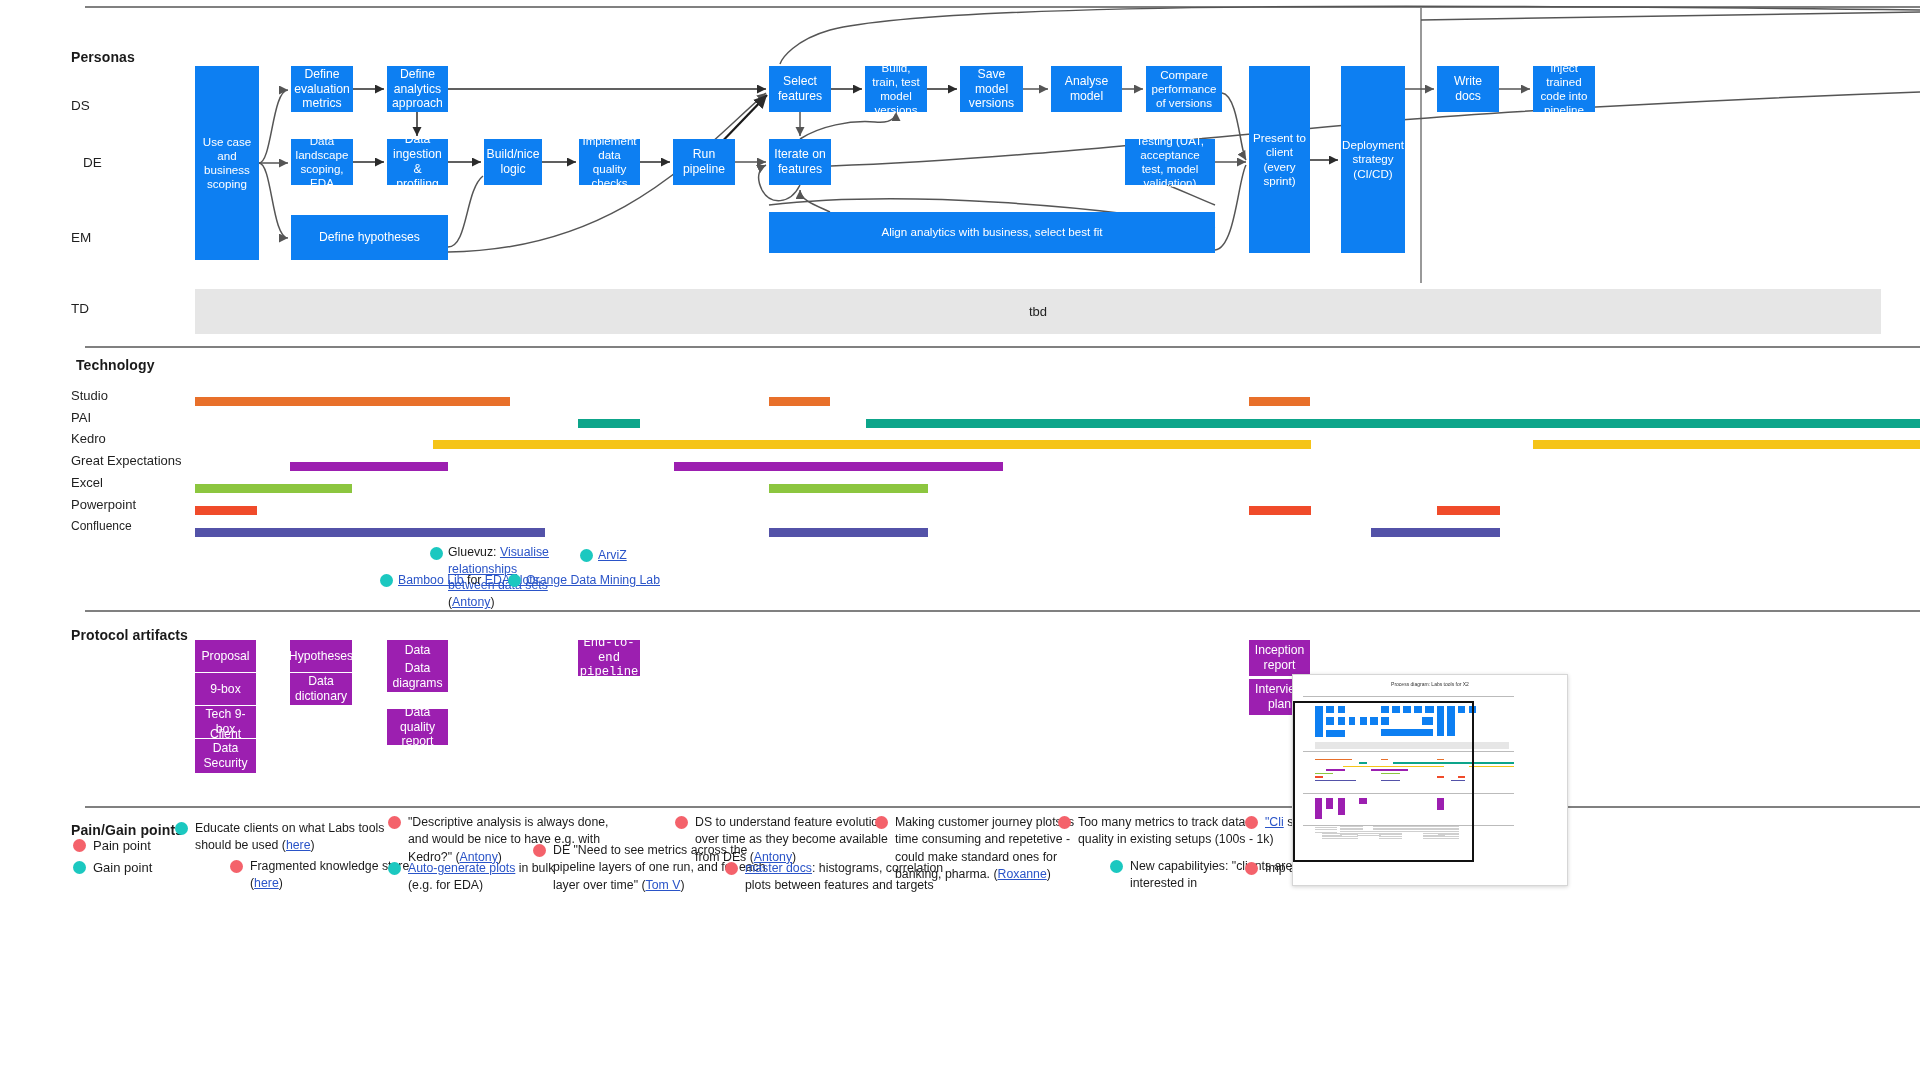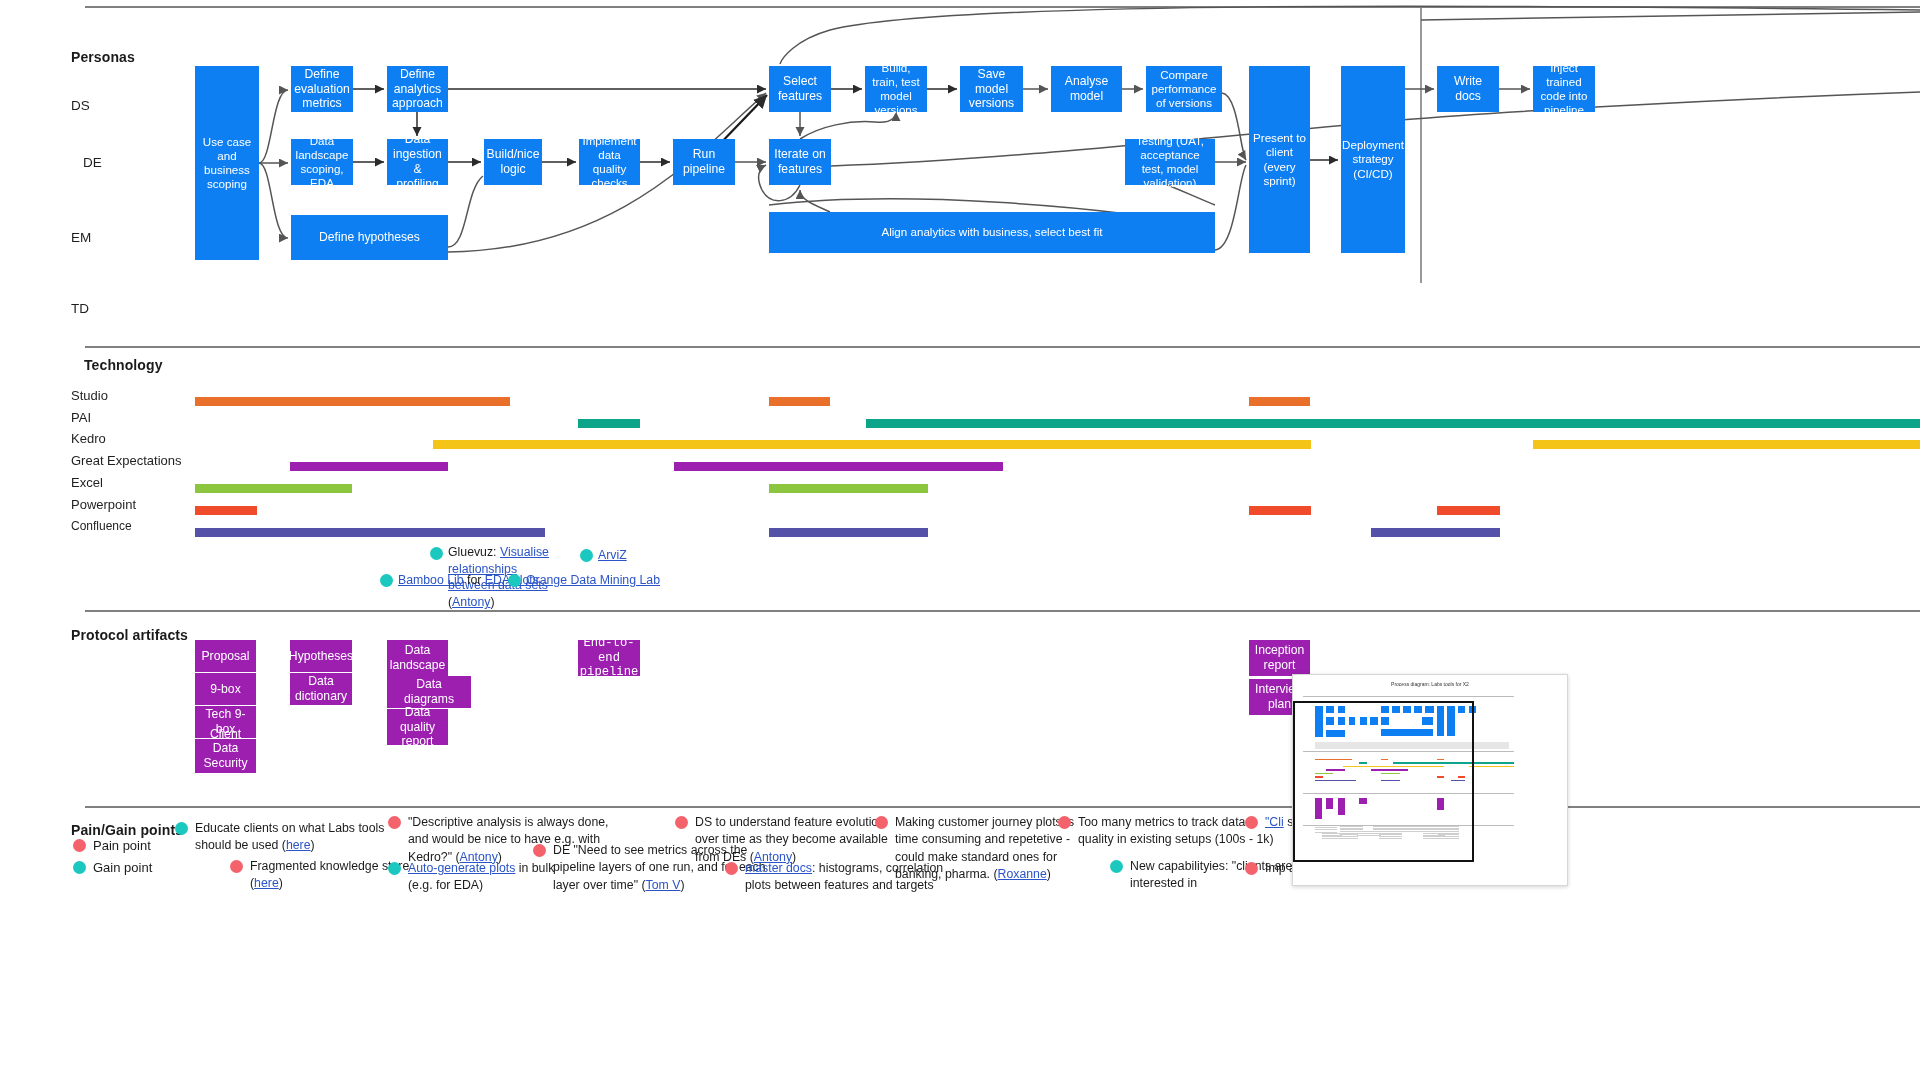--- a/index.html
+++ b/index.html
@@ -170,24 +170,25 @@
       <div class="pbox sm" style="left: 1146px; top: 66px; width: 76px; height: 46px;">Compare performance of versions</div>
       <div class="pbox" style="left: 769px; top: 139px; width: 62px; height: 46px;">Iterate on features</div>
       <div class="pbox sm" style="left: 1125px; top: 139px; width: 90px; height: 46px;">Testing (UAT, acceptance test, model validation)</div>
       <div class="pbox sm" style="left: 769px; top: 212px; width: 446px; height: 41px;">Align analytics with business, select best fit</div>
       <div class="pbox sm" style="left: 1249px; top: 66px; width: 61px; height: 187px;">Present to client (every sprint)</div>
       <div class="pbox sm" style="left: 1341px; top: 66px; width: 64px; height: 187px;">Deployment strategy (CI/CD)</div>
       <div class="pbox" style="left: 1437px; top: 66px; width: 62px; height: 46px;">Write docs</div>
       <div class="pbox sm" style="left: 1533px; top: 66px; width: 62px; height: 46px;">Inject trained code into pipeline</div>
     </div>
 
+  <div class="tdbox" style="left:195px; top:289px; width:1686px; height:45px;">tbd</div>
 
   <div class="hdiv" style="top:346px;"></div>
 
-  <div class="section-title" style="left:84px; top:357px;">Technology</div>
+  <div class="section-title" style="left:76px; top:357px;">Technology</div>
 
   <div id="tech-layer">
       <div class="row-label" style="left: 71px; top: 388px; font-size: 13px;">Studio</div>
       <div class="tbar" style="left: 195px; top: 397px; width: 315px; background: rgb(232, 112, 42);"></div>
       <div class="tbar" style="left: 769px; top: 397px; width: 61px; background: rgb(232, 112, 42);"></div>
       <div class="tbar" style="left: 1249px; top: 397px; width: 61px; background: rgb(232, 112, 42);"></div>
       <div class="row-label" style="left: 71px; top: 410px; font-size: 13px;">PAI</div>
       <div class="tbar" style="left: 578px; top: 419px; width: 62px; background: rgb(13, 165, 138);"></div>
       <div class="tbar" style="left: 866px; top: 419px; width: 1054px; background: rgb(13, 165, 138);"></div>
       <div class="row-label" style="left: 71px; top: 431px; font-size: 13px;">Kedro</div>
@@ -239,21 +240,21 @@
   <div class="section-title" style="left:71px; top:627px;">Protocol artifacts</div>
 
   <div id="artifact-layer">
       <div class="abox" style="left: 195px; top: 640px; width: 61px; height: 32px;">Proposal</div>
       <div class="abox" style="left: 195px; top: 673px; width: 61px; height: 32px;">9-box</div>
       <div class="abox" style="left: 195px; top: 706px; width: 61px; height: 32px;">Tech 9-box</div>
       <div class="abox" style="left: 195px; top: 739px; width: 61px; height: 34px;">Client Data Security Form</div>
       <div class="abox" style="left: 290px; top: 640px; width: 62px; height: 32px;">Hypotheses</div>
       <div class="abox" style="left: 290px; top: 673px; width: 62px; height: 32px;">Data dictionary</div>
       <div class="abox" style="left: 387px; top: 640px; width: 61px; height: 36px;">Data landscape</div>
-      <div class="abox" style="left: 387px; top: 676px; width: 84px; height: 32px;">Data diagrams</div>
+      <div class="abox" style="left: 387px; top: 660px; width: 61px; height: 32px;">Data diagrams</div>
       <div class="abox" style="left: 387px; top: 709px; width: 61px; height: 36px;">Data quality report</div>
       <div class="abox" style="left: 578px; top: 640px; width: 62px; height: 36px; font-family: Liberation Mono, monospace;">End-to-end pipeline</div>
       <div class="abox" style="left: 1249px; top: 640px; width: 61px; height: 36px;">Inception report</div>
       <div class="abox" style="left: 1249px; top: 679px; width: 61px; height: 36px;">Interview plan</div>
     </div>
 
   <div class="hdiv" style="top:806px;"></div>
 
   <div class="section-title" style="left:71px; top:822px;">Pain/Gain points</div>
 

